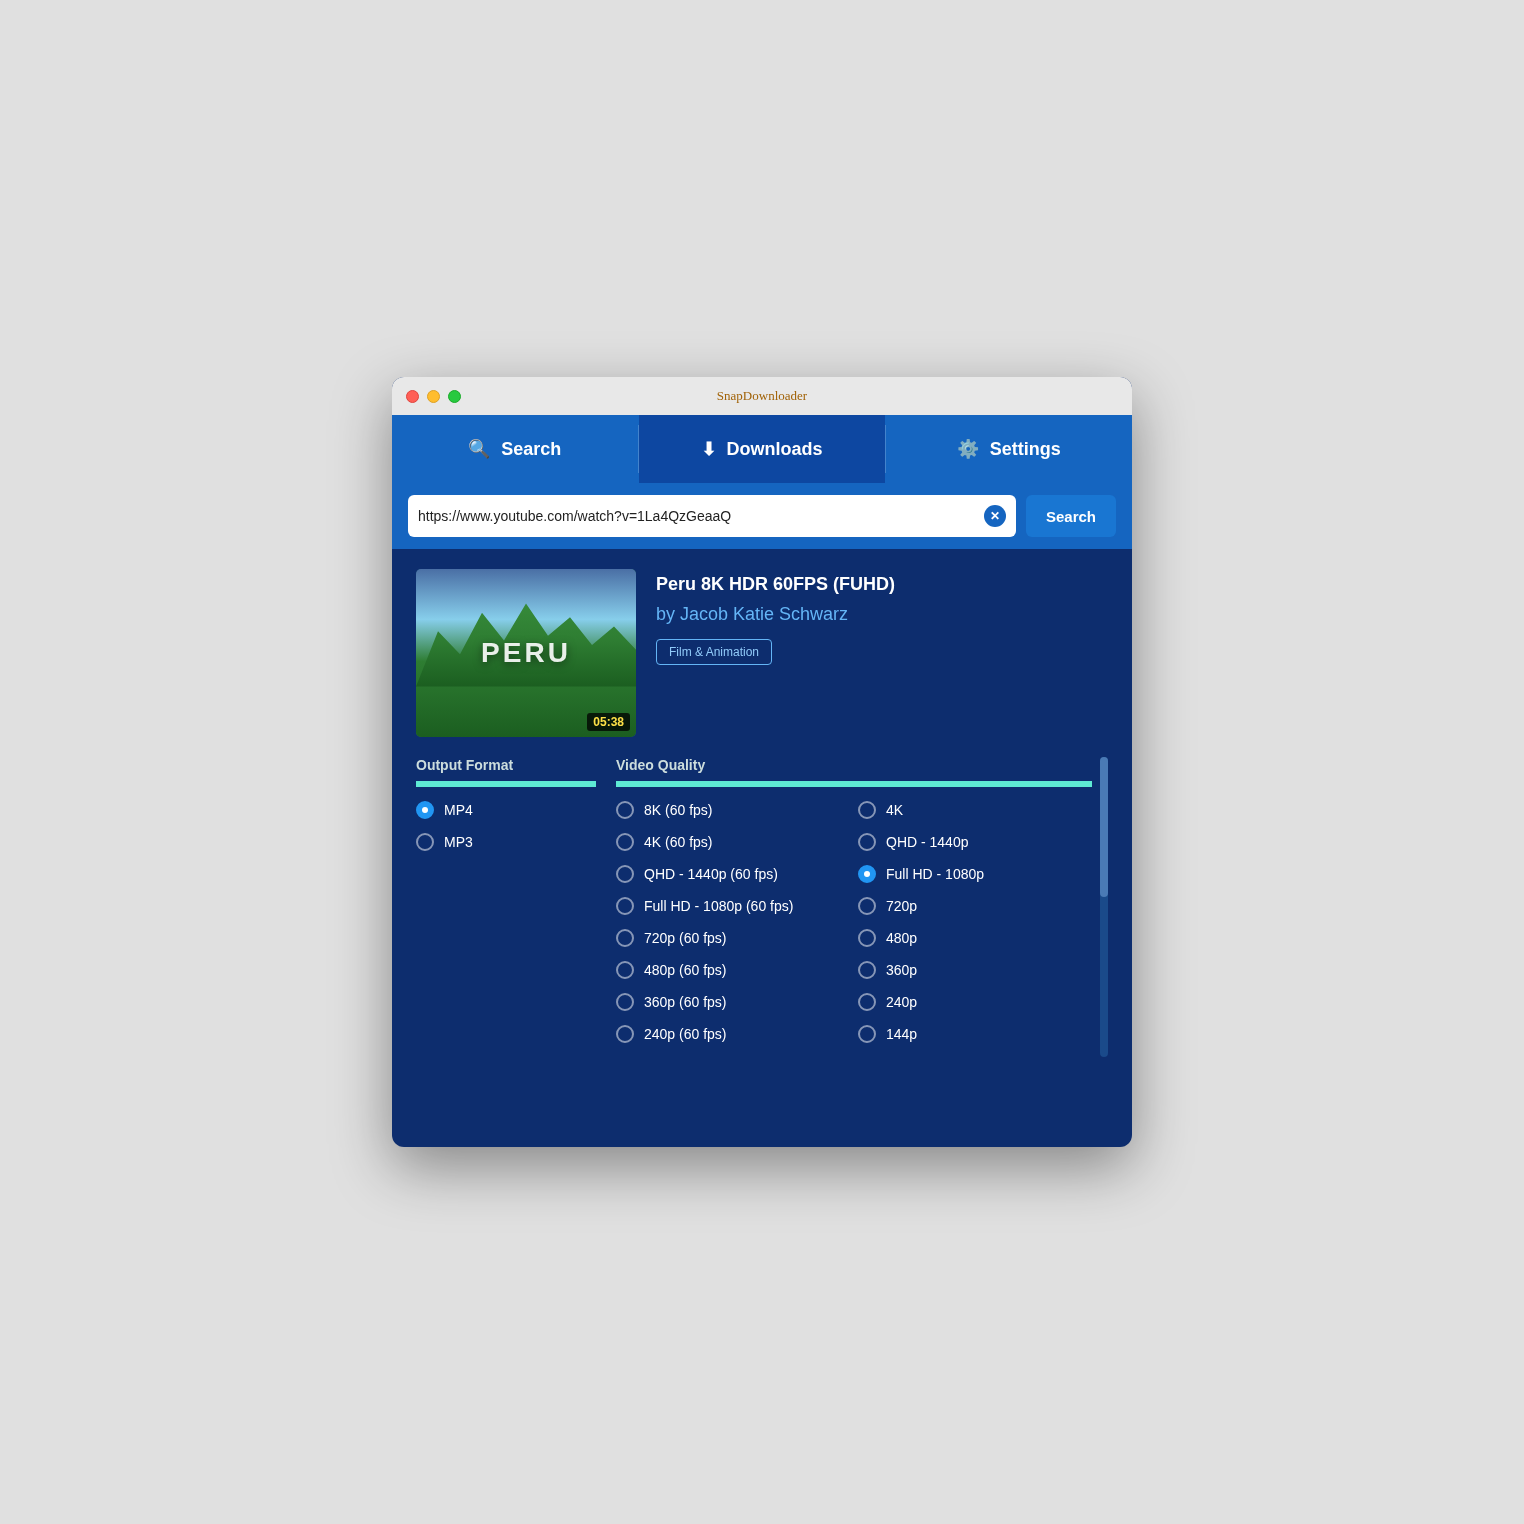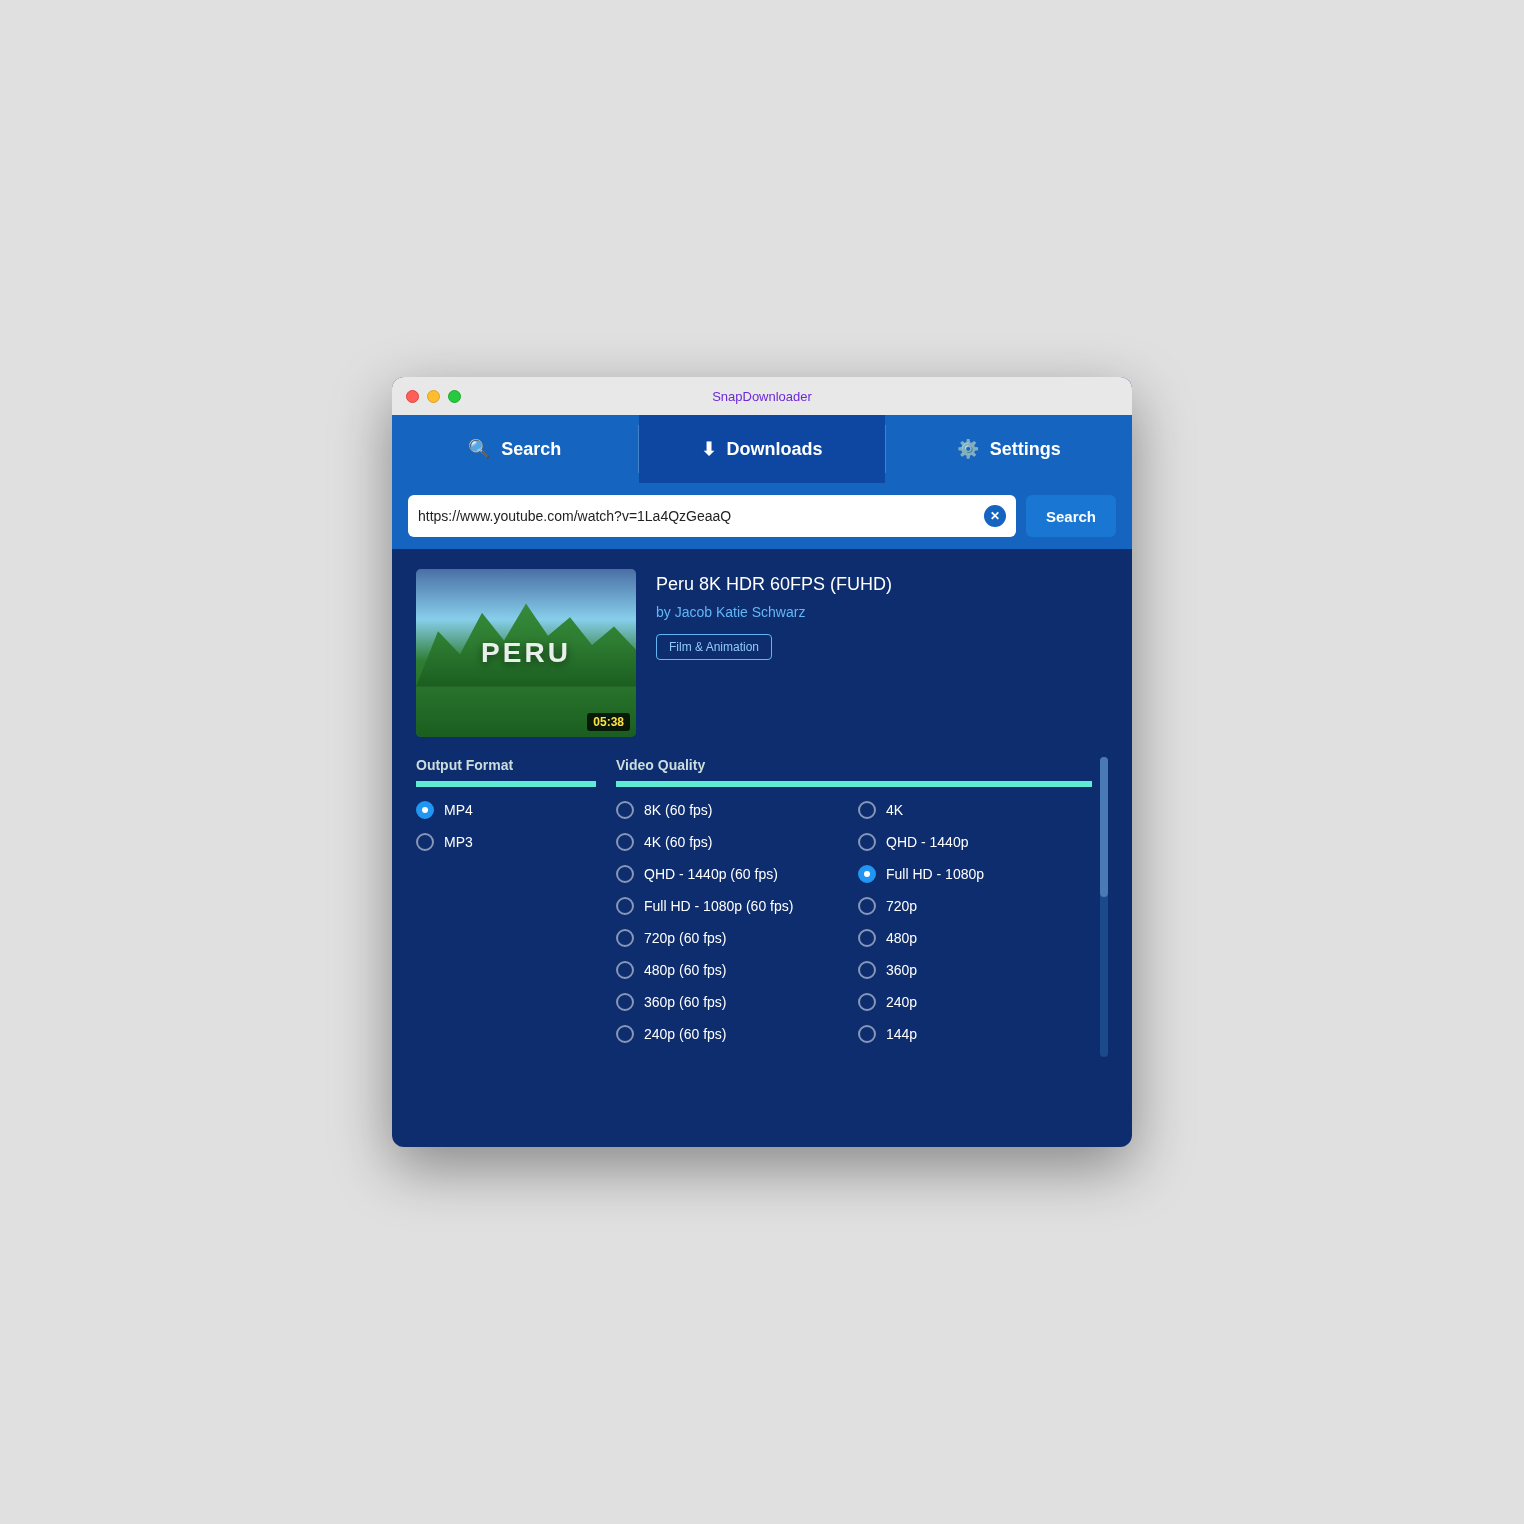--- a/index.html
+++ b/index.html
@@ -38,22 +38,23 @@
       cursor: pointer;
     }
     .tl-close { background: #ff5f56; border: 1px solid #e0443e; }
     .tl-min { background: #ffbd2e; border: 1px solid #dea123; }
     .tl-max { background: #27c93f; border: 1px solid #1aab29; }
     .window-title {
       position: absolute;
       left: 50%;
       transform: translateX(-50%);
       font-size: 13px;
-      color: #6d28d9;
+      color: #a16207;
       font-weight: 500;
+      font-family: Liberation Serif, serif;
     }
     .nav-bar {
       background: #1565c0;
       display: flex;
       height: 68px;
     }
     .nav-item {
       flex: 1;
       display: flex;
       align-items: center;
@@ -193,27 +194,27 @@
       padding: 2px 6px;
       border-radius: 3px;
     }
     .video-details {
       display: flex;
       flex-direction: column;
       padding-top: 4px;
     }
     .video-title {
       font-size: 18px;
-      font-weight: 400;
+      font-weight: 700;
       color: white;
       margin-bottom: 8px;
       line-height: 1.3;
     }
     .video-author {
-      font-size: 14px;
+      font-size: 18px;
       color: #64b5f6;
       margin-bottom: 14px;
     }
     .category-tag {
       display: inline-block;
       border: 1.5px solid #64b5f6;
       color: #90caf9;
       border-radius: 4px;
       padding: 5px 12px;
       font-size: 12px;

